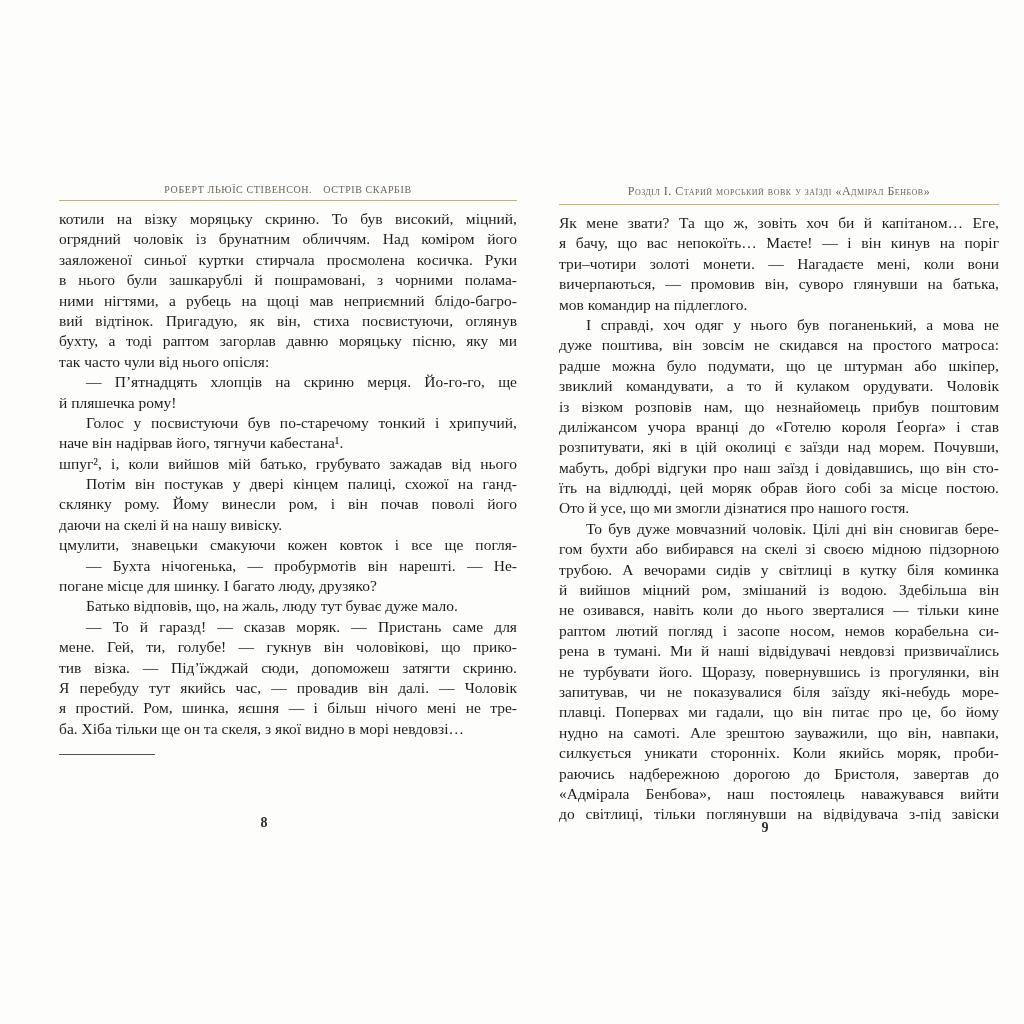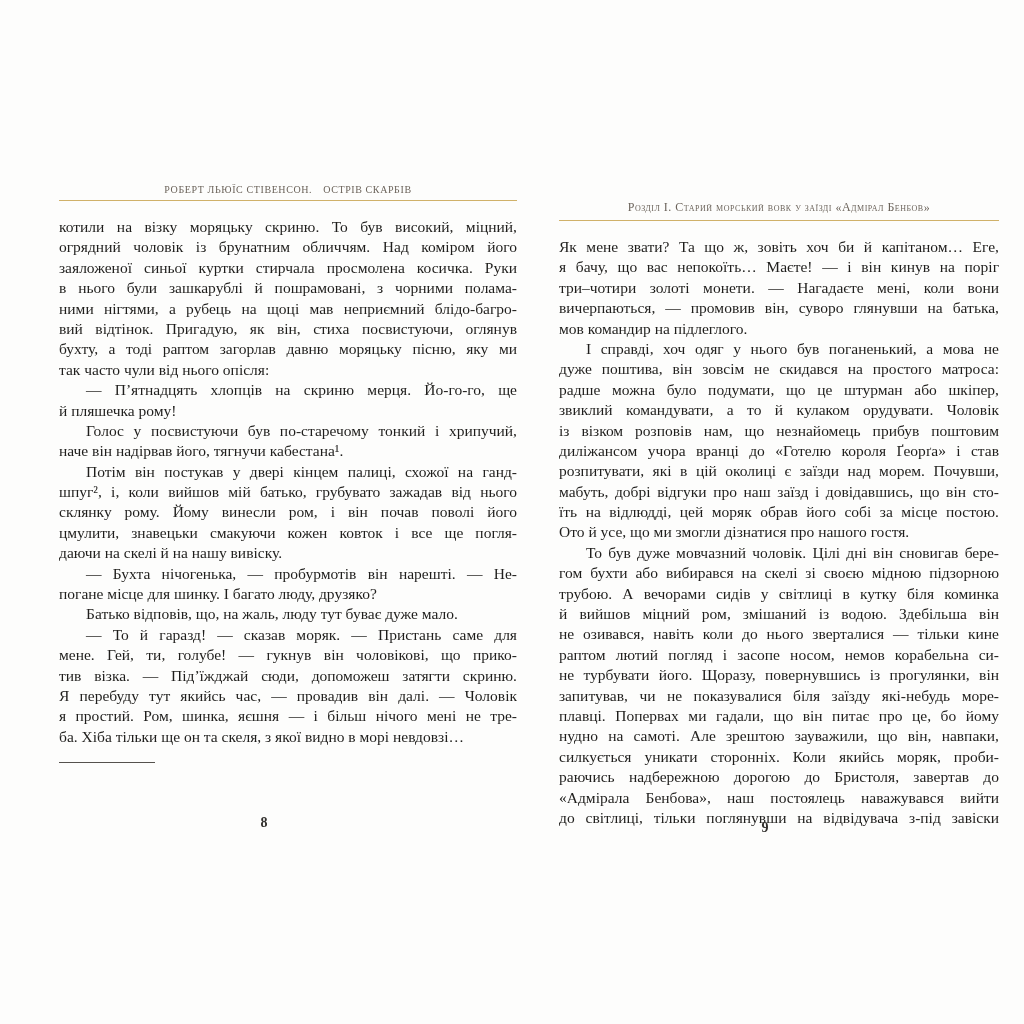--- a/index.html
+++ b/index.html
@@ -13,25 +13,25 @@
   *{margin:0;padding:0;box-sizing:border-box;}
   html,body{width:1024px;height:1024px;overflow:hidden;}
   body{background:var(--background);position:relative;
        font-family:"Liberation Serif","DejaVu Serif",serif;}
   .page{position:absolute;top:184px;}
   .page.left{left:59px;width:458px;height:652px;}
   .page.right{left:559px;width:440px;height:658px;}
 
   .rhead{text-align:center;color:var(--running-head);white-space:nowrap;}
   .rhead.caps{font-size:10px;letter-spacing:0.6px;}
-  .rhead.sc{font-size:12px;letter-spacing:0.5px;font-variant:small-caps;margin-top:16px;}
+  .rhead.sc{font-size:12px;letter-spacing:0.5px;font-variant:small-caps;}
   .head-gap{display:inline-block;width:11px;}
   .head-rule{height:1px;background:var(--rule-gold);margin-top:5px;}
 
-  .body{margin-top:16px;}
+  .body{margin-top:8px;}
   .tline{color:var(--text);}
   .body .tline{
     font-size:15.5px;line-height:20.4px;height:20.4px;
     text-align:justify;text-align-last:justify;overflow:hidden;
   }
   .tline.end{text-align-last:left;}
   .tline.ind{padding-left:27px;}
 
   .fn-rule{width:96px;height:1px;background:var(--footnote-rule);margin-top:15px;}
   .fns{margin-top:6px;}
@@ -64,25 +64,25 @@
         <div class="tline">заяложеної синьої куртки стирчала просмолена косичка. Руки</div>
         <div class="tline">в нього були зашкарублі й пошрамовані, з чорними полама-</div>
         <div class="tline">ними нігтями, а рубець на щоці мав неприємний блідо-багро-</div>
         <div class="tline">вий відтінок. Пригадую, як він, стиха посвистуючи, оглянув</div>
         <div class="tline">бухту, а тоді раптом загорлав давню моряцьку пісню, яку ми</div>
         <div class="tline end">так часто чули від нього опісля:</div>
         <div class="tline ind">— П’ятнадцять хлопців на скриню мерця. Йо-го-го, ще</div>
         <div class="tline end">й пляшечка рому!</div>
         <div class="tline ind">Голос у посвистуючи був по-старечому тонкий і хрипучий,</div>
         <div class="tline end">наче він надірвав його, тягнучи кабестана¹.</div>
+        <div class="tline">шпуг², і, коли вийшов мій батько, грубувато зажадав від нього</div>
         <div class="tline ind">Потім він постукав у двері кінцем палиці, схожої на ганд-</div>
-        <div class="tline">шпуг², і, коли вийшов мій батько, грубувато зажадав від нього</div>
         <div class="tline">склянку рому. Йому винесли ром, і він почав поволі його</div>
+        <div class="tline end">даючи на скелі й на нашу вивіску.</div>
         <div class="tline">цмулити, знавецьки смакуючи кожен ковток і все ще погля-</div>
-        <div class="tline end">даючи на скелі й на нашу вивіску.</div>
         <div class="tline ind">— Бухта нічогенька, — пробурмотів він нарешті. — Не-</div>
         <div class="tline end">погане місце для шинку. І багато люду, друзяко?</div>
         <div class="tline ind end">Батько відповів, що, на жаль, люду тут буває дуже мало.</div>
         <div class="tline ind">— То й гаразд! — сказав моряк. — Пристань саме для</div>
         <div class="tline">мене. Гей, ти, голубе! — гукнув він чоловікові, що прико-</div>
         <div class="tline">тив візка. — Під’їжджай сюди, допоможеш затягти скриню.</div>
         <div class="tline">Я перебуду тут якийсь час, — провадив він далі. — Чоловік</div>
         <div class="tline">я простий. Ром, шинка, яєшня — і більш нічого мені не тре-</div>
         <div class="tline end">ба. Хіба тільки ще он та скеля, з якої видно в морі невдовзі…</div>
       </div>
@@ -113,20 +113,21 @@
         <div class="tline">розпитувати, які в цій околиці є заїзди над морем. Почувши,</div>
         <div class="tline">мабуть, добрі відгуки про наш заїзд і довідавшись, що він сто-</div>
         <div class="tline">їть на відлюдді, цей моряк обрав його собі за місце постою.</div>
         <div class="tline end">Ото й усе, що ми змогли дізнатися про нашого гостя.</div>
         <div class="tline ind">То був дуже мовчазний чоловік. Цілі дні він сновигав бере-</div>
         <div class="tline">гом бухти або вибирався на скелі зі своєю мідною підзорною</div>
         <div class="tline">трубою. А вечорами сидів у світлиці в кутку біля коминка</div>
         <div class="tline">й вийшов міцний ром, змішаний із водою. Здебільша він</div>
         <div class="tline">не озивався, навіть коли до нього зверталися — тільки кине</div>
         <div class="tline">раптом лютий погляд і засопе носом, немов корабельна си-</div>
+        <div class="tline">рена в тумані. Ми й наші відвідувачі невдовзі призвичаїлись</div>
         <div class="tline">не турбувати його. Щоразу, повернувшись із прогулянки, він</div>
         <div class="tline">запитував, чи не показувалися біля заїзду які-небудь море-</div>
         <div class="tline">плавці. Попервах ми гадали, що він питає про це, бо йому</div>
         <div class="tline">нудно на самоті. Але зрештою зауважили, що він, навпаки,</div>
         <div class="tline">силкується уникати сторонніх. Коли якийсь моряк, проби-</div>
         <div class="tline">раючись надбережною дорогою до Бристоля, завертав до</div>
         <div class="tline">«Адмірала Бенбова», наш постоялець наважувався вийти</div>
         <div class="tline">до світлиці, тільки поглянувши на відвідувача з-під завіски</div>
       </div>
 

